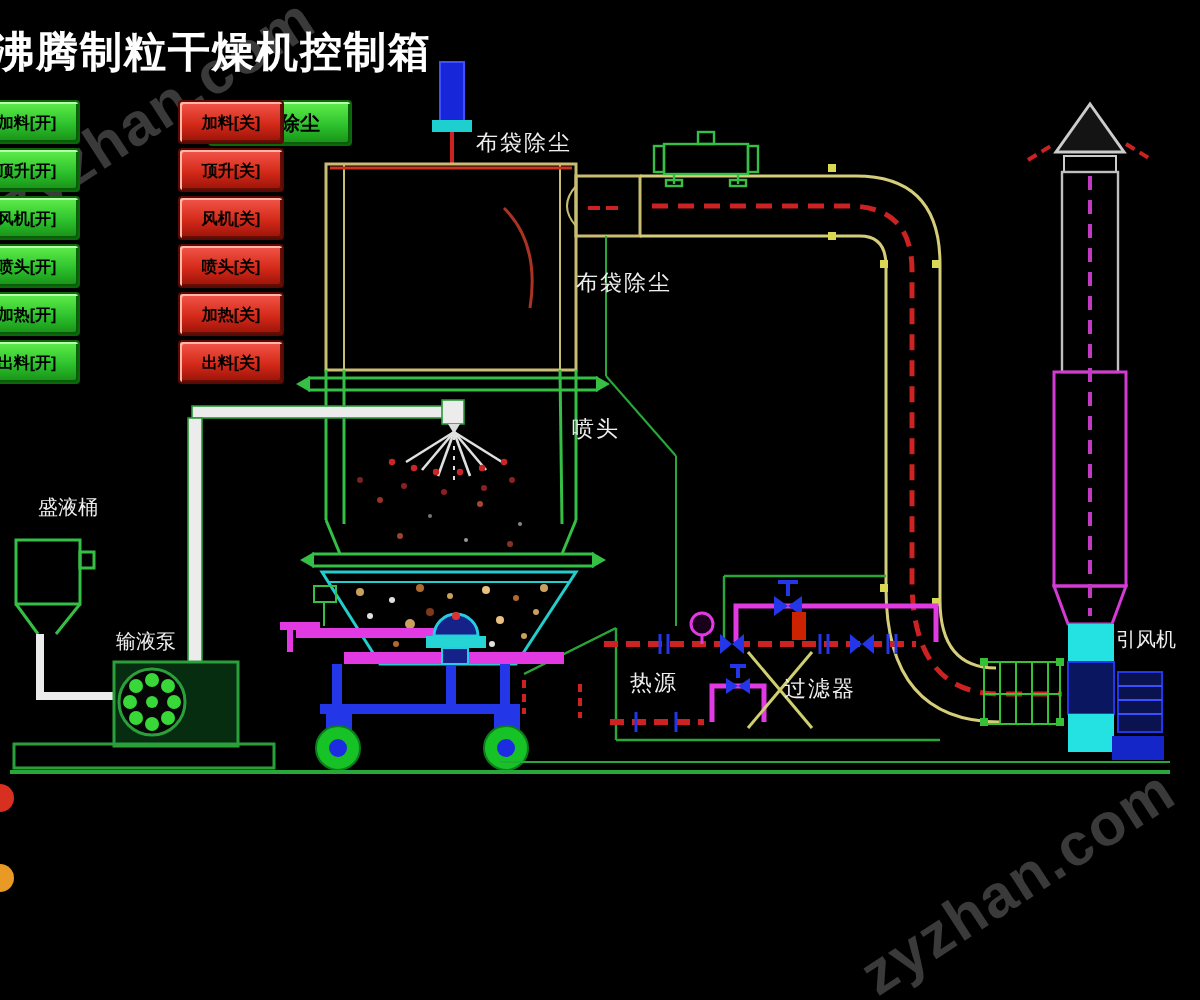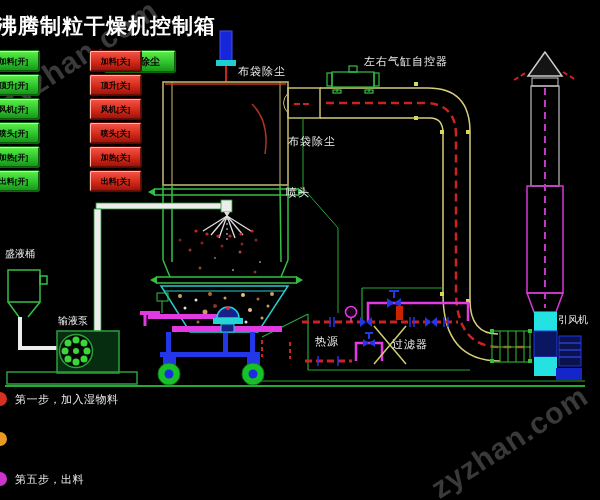--- a/index.html
+++ b/index.html
@@ -325,35 +325,29 @@
       <line x1="290" y1="342" x2="290" y2="359" stroke="#cc2222" stroke-width="2" stroke-dasharray="4,3"></line>
     </g>
 
     <g stroke="#28a838">
       <line x1="5" y1="386" x2="585" y2="386" stroke-width="2"></line>
       <line x1="250" y1="381" x2="585" y2="381" stroke-width="1"></line>
     </g>
   </svg>
 
   <div class="abs dlabel" style="left:238px;top:64px">布袋除尘</div>
-  <div class="abs dlabel" style="left:364px;top:54px">左右气缸自控器</div>
   <div class="abs dlabel" style="left:288px;top:134px">布袋除尘</div>
-  <div class="abs dlabel" style="left:286px;top:185px">喷头</div>
-  <div class="abs dlabel small" style="left:5px;top:247px">盛液桶</div>
+  <div class="abs dlabel" style="left:286px;top:207px">喷头</div>
+  <div class="abs dlabel small" style="left:19px;top:247px">盛液桶</div>
   <div class="abs dlabel small" style="left:58px;top:314px">输液泵</div>
   <div class="abs dlabel" style="left:315px;top:334px">热源</div>
   <div class="abs dlabel" style="left:392px;top:337px">过滤器</div>
   <div class="abs dlabel small" style="left:558px;top:313px">引风机</div>
 
   <div class="step" style="top:390px">
     <span class="bullet b0"></span>
-    <span class="stext">第一步，加入湿物料</span>
   </div>
   <div class="step" style="top:430px">
     <span class="bullet b2"></span>
   </div>
-  <div class="step" style="top:470px">
-    <span class="bullet b4"></span>
-    <span class="stext">第五步，出料</span>
-  </div>
 
 
 </div>
 
 </body></html>

